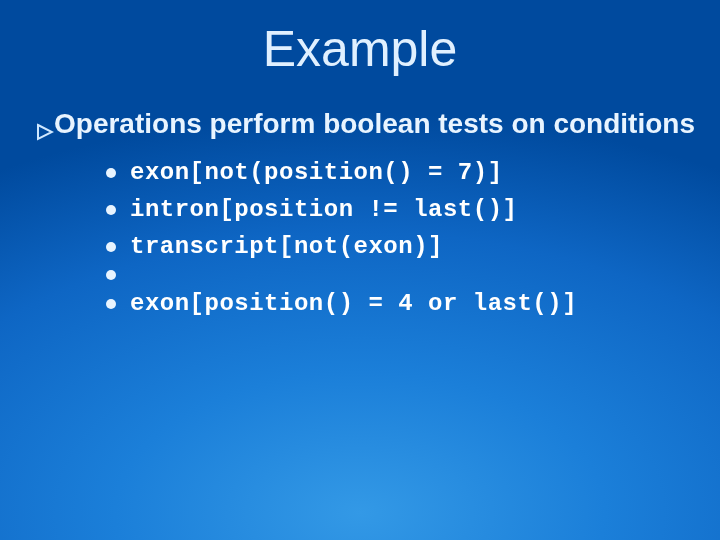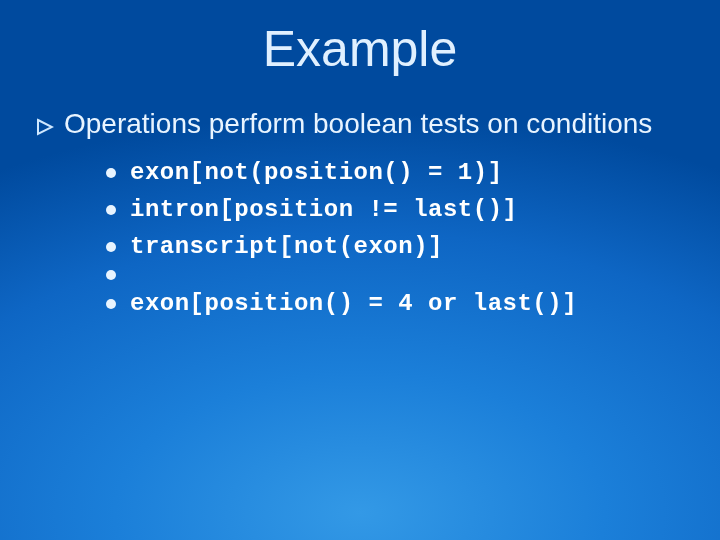--- a/index.html
+++ b/index.html
@@ -21,25 +21,25 @@
     font-weight: 400;
     margin-top: 20px;
     color: #e0f0ff;
   }
   .content {
     margin-left: 36px;
     margin-top: 28px;
   }
   .main-item {
     display: flex;
-    align-items: center;
-    gap: 10px;
+    align-items: flex-end;
     font-size: 28px;
     color: #e8f4ff;
     line-height: 1.25;
+    font-weight: bold;
   }
   .arrow {
     flex-shrink: 0;
     margin-top: 7px;
   }
   .sub-list {
     margin-left: 70px;
     margin-top: 18px;
   }
   .sub-item {
@@ -72,21 +72,21 @@
   <div class="main-item">
     <svg class="arrow" width="18" height="18" viewBox="0 0 18 18">
       <polygon points="2,2 16,9 2,16" fill="none" stroke="#cfe8ff" stroke-width="2"></polygon>
     </svg>
     <div>Operations perform boolean tests on conditions</div>
   </div>
 
   <div class="sub-list">
     <div class="sub-item">
       <div class="dot"></div>
-      <div class="code">exon[not(position() = 1)]</div>
+      <div class="code">exon[not(position() = 7)]</div>
     </div>
     <div class="sub-item">
       <div class="dot"></div>
       <div class="code">intron[position != last()]</div>
     </div>
     <div class="sub-item">
       <div class="dot"></div>
       <div class="code">transcript[not(exon)]</div>
     </div>
     <div class="sub-item">

